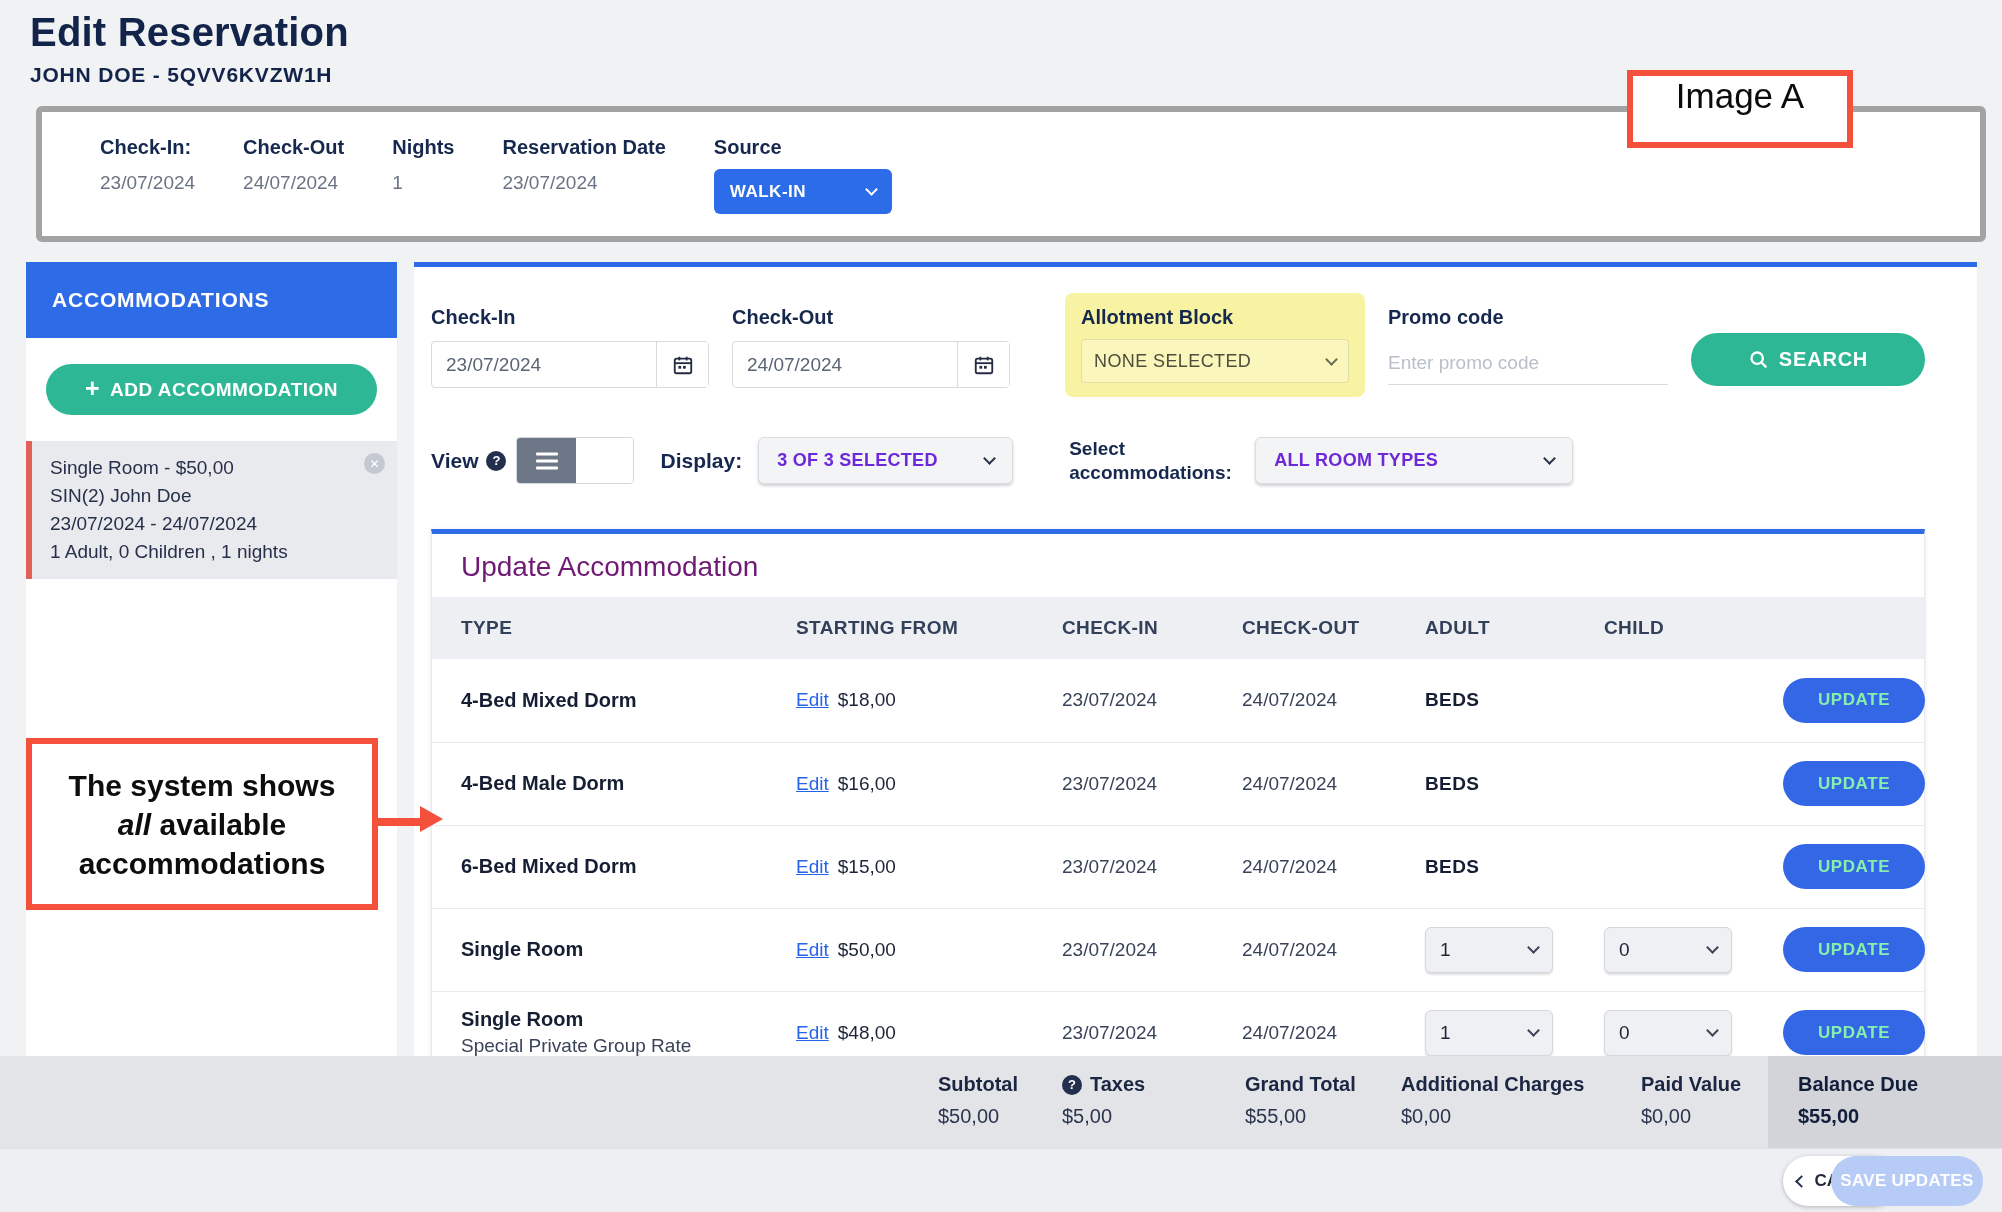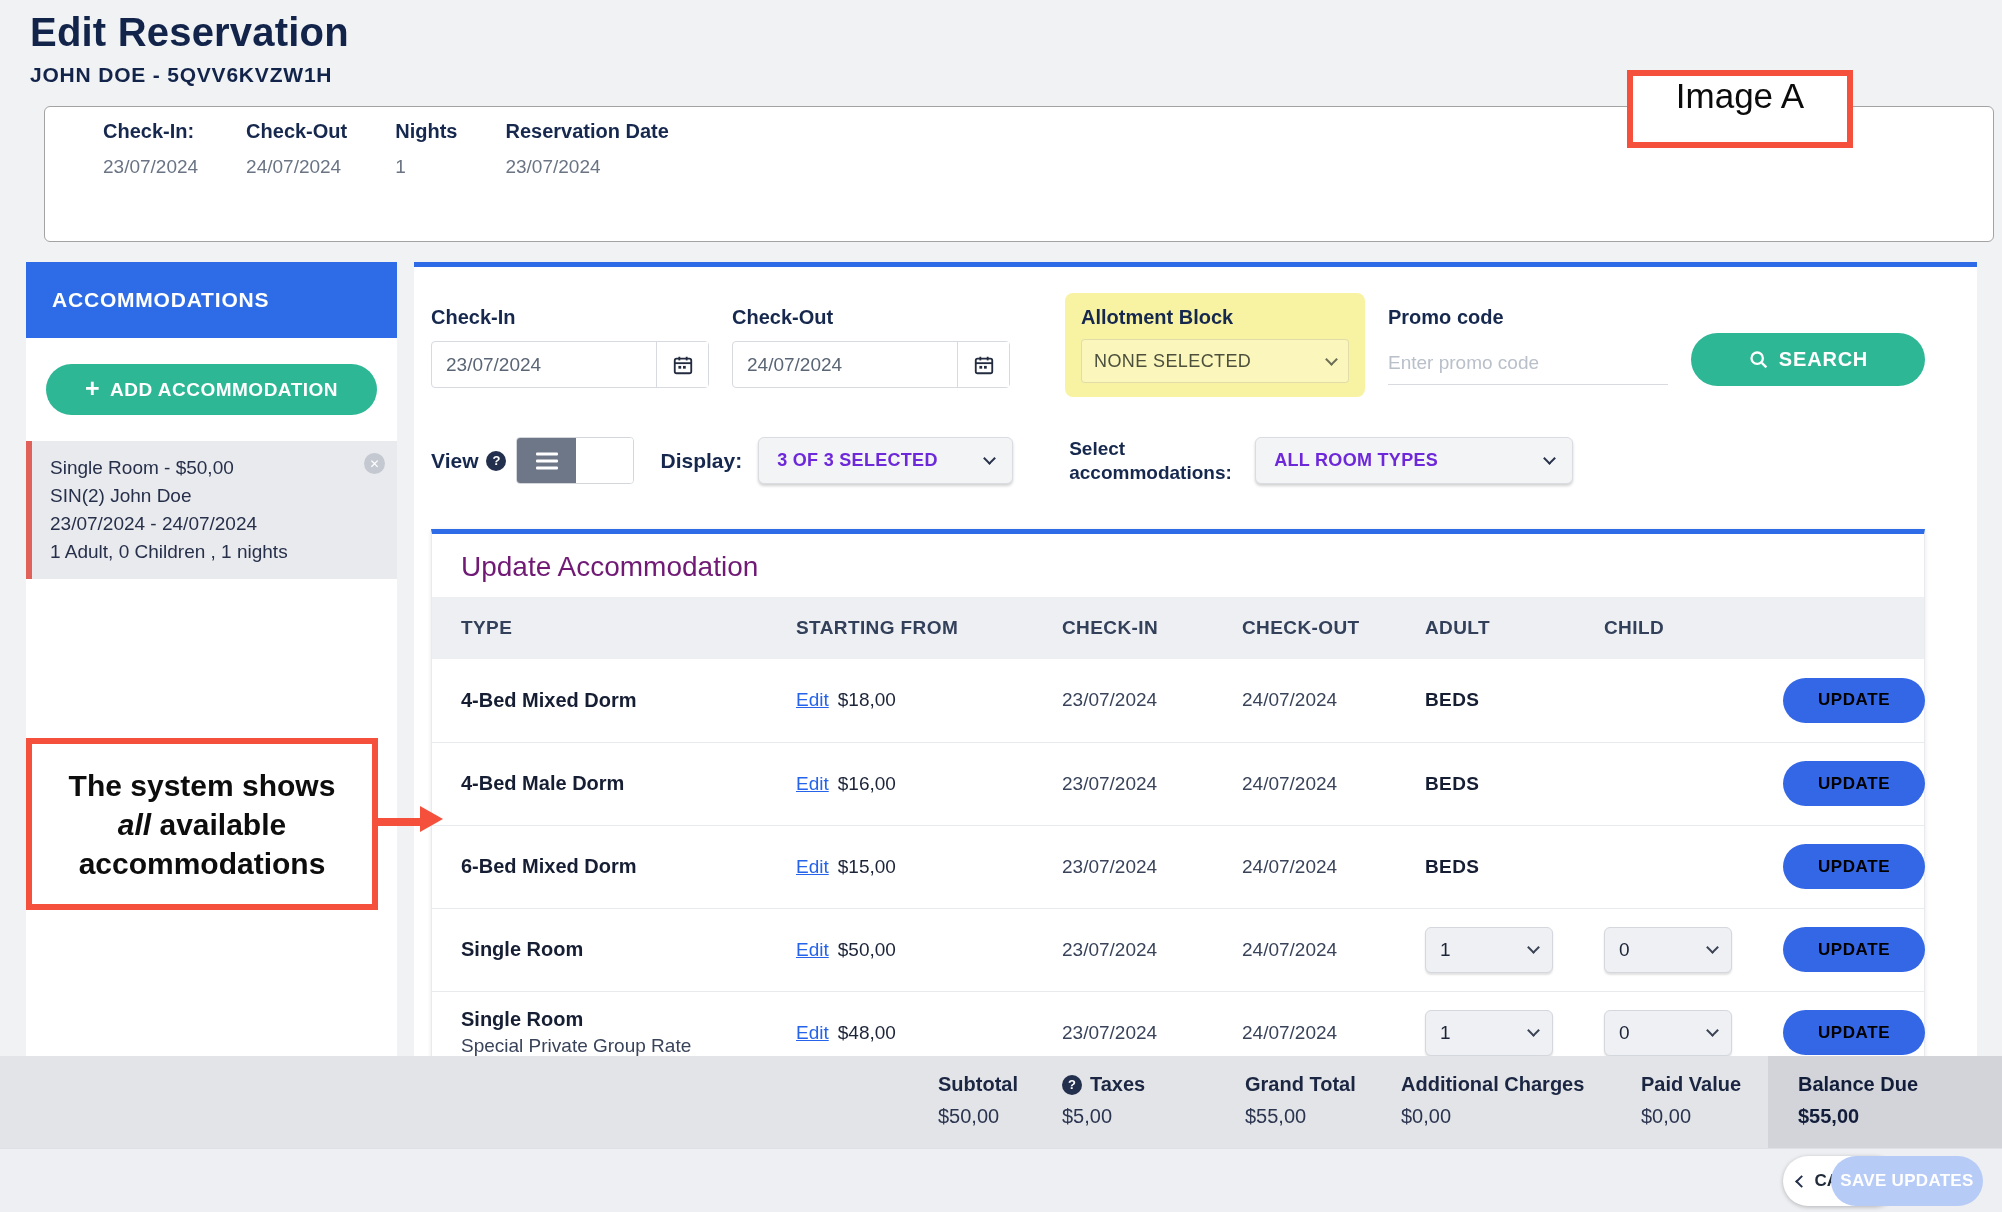--- a/index.html
+++ b/index.html
@@ -19,23 +19,23 @@
   
   .page-header { position:absolute; left:30px; top:10px; }
   .page-title { font-size:40px; font-weight:bold; color:#13244b; letter-spacing:0.2px; }
   .page-subtitle { margin-top:8px; font-size:21px; font-weight:bold; color:#13244b; letter-spacing:0.8px; }
 
   .image-a-box { position:absolute; left:1627px; top:70px; width:226px; height:78px;
     border:6px solid #f4503c; background:#fff; z-index:40;
     display:flex; align-items:flex-start; justify-content:center; font-size:35px; color:#0b0b0b; }
 
   
-  .info-card { position:absolute; left:44px; top:106px; width:1950px; height:136px;
-    background:#fff; border:1px solid #a3a3a3; border-radius:6px;
-    display:flex; align-items:flex-start; padding:13px 0 0 58px; gap:48px; }
+  .info-card { position:absolute; left:36px; top:106px; width:1950px; height:136px;
+    background:#fff; border:6px solid #a3a3a3; border-radius:6px;
+    display:flex; align-items:flex-start; padding:24px 0 0 58px; gap:48px; }
   .info-field .label { font-size:20px; font-weight:bold; color:#16284e; }
   .info-field .value { margin-top:13px; font-size:19px; color:#6a7484; }
   .source-btn { margin-top:10px; width:178px; height:45px; background:#2d6ce8; border:none; border-radius:6px;
     color:#fff; font-weight:bold; font-size:17px; letter-spacing:0.5px; font-family:inherit;
     display:flex; align-items:center; justify-content:space-between; padding:0 16px; cursor:pointer; }
 
   
   .sidebar { position:absolute; left:26px; top:262px; width:371px; height:794px; background:#fff; }
   .sidebar-header { height:76px; background:#2e6be6; color:#fff; display:flex; align-items:center;
     padding-left:26px; font-weight:bold; font-size:21px; letter-spacing:0.8px; }
@@ -103,21 +103,21 @@
   .c-start { display:flex; align-items:center; gap:9px; }
   .edit-link { color:#2563eb; text-decoration:underline; font-size:19px; cursor:pointer; }
   .price { color:#1c2438; }
   .c-date { color:#39435a; }
   .beds { font-weight:bold; color:#161e33; letter-spacing:0.4px; }
   .qty-dd { width:128px; height:46px; background:#eef0f3; border:1px solid #d4d7dd; border-radius:6px;
     box-shadow:0 2px 2px rgba(0,0,0,0.12); display:flex; align-items:center; justify-content:space-between;
     padding:0 14px; font-size:19px; color:#1c2438; cursor:pointer; }
   .qty-dd .chev-d { color:#3a4254; }
   .c-action { display:flex; justify-content:flex-end; padding-right:14px; }
-  .update-btn { width:142px; height:45px; border-radius:23px; background:#3467e6; color:#000000; font-weight:bold;
+  .update-btn { width:142px; height:45px; border-radius:23px; background:#3467e6; color:#86efac; font-weight:bold;
     font-size:17px; letter-spacing:0.6px; border:none; font-family:inherit; cursor:pointer; }
 
   
   .summary-bar { position:absolute; left:0; top:1056px; width:2002px; height:92px; background:#e3e4e8; z-index:10; }
   .sum-item { position:absolute; top:17px; }
   .sum-label { font-size:20px; font-weight:600; color:#1b2642; display:flex; align-items:center; gap:8px; }
   .sum-value { margin-top:9px; font-size:20px; color:#2b3550; }
   .balance-block { position:absolute; left:1768px; top:0; width:234px; height:92px; background:#d2d4da;
     padding:17px 0 0 30px; }
   .balance-block .sum-label, .balance-block .sum-value { font-weight:bold; color:#121d3a; }
@@ -162,20 +162,27 @@
     <div class="label">Check-Out</div>
     <div class="value">24/07/2024</div>
   </div>
   <div class="info-field">
     <div class="label">Nights</div>
     <div class="value">1</div>
   </div>
   <div class="info-field">
     <div class="label">Reservation Date</div>
     <div class="value">23/07/2024</div>
+  </div>
+  <div class="info-field">
+    <div class="label">Source</div>
+    <button class="source-btn">
+      <span>WALK-IN</span>
+      <span class="chev-d" style="color:#fff"></span>
+    </button>
   </div>
 </div>
 
 <aside class="sidebar">
   <div class="sidebar-header">ACCOMMODATIONS</div>
   <button class="add-btn">
     <span class="plus-glyph">+</span>
     <span>ADD ACCOMMODATION</span>
   </button>
   <div class="acc-item">

